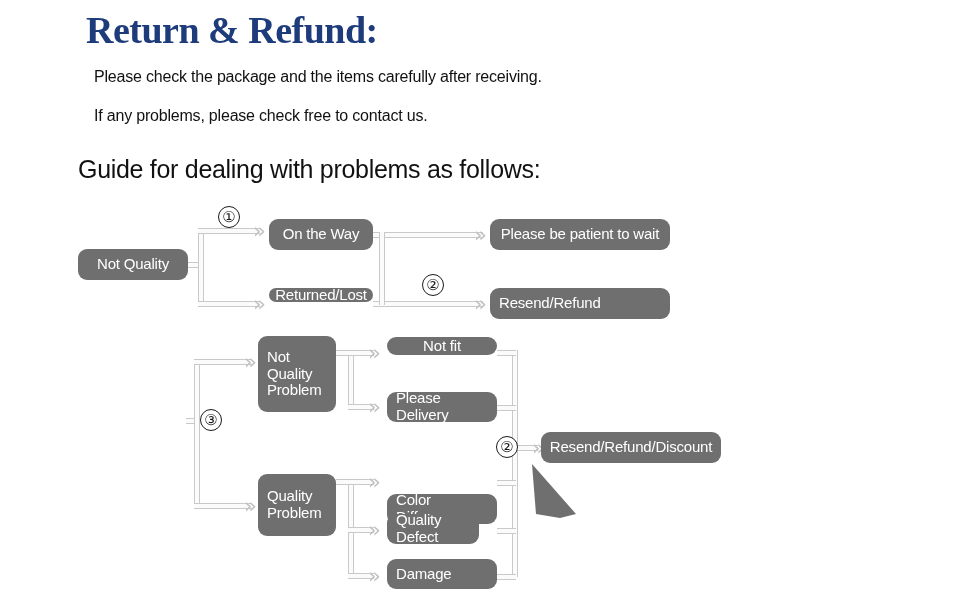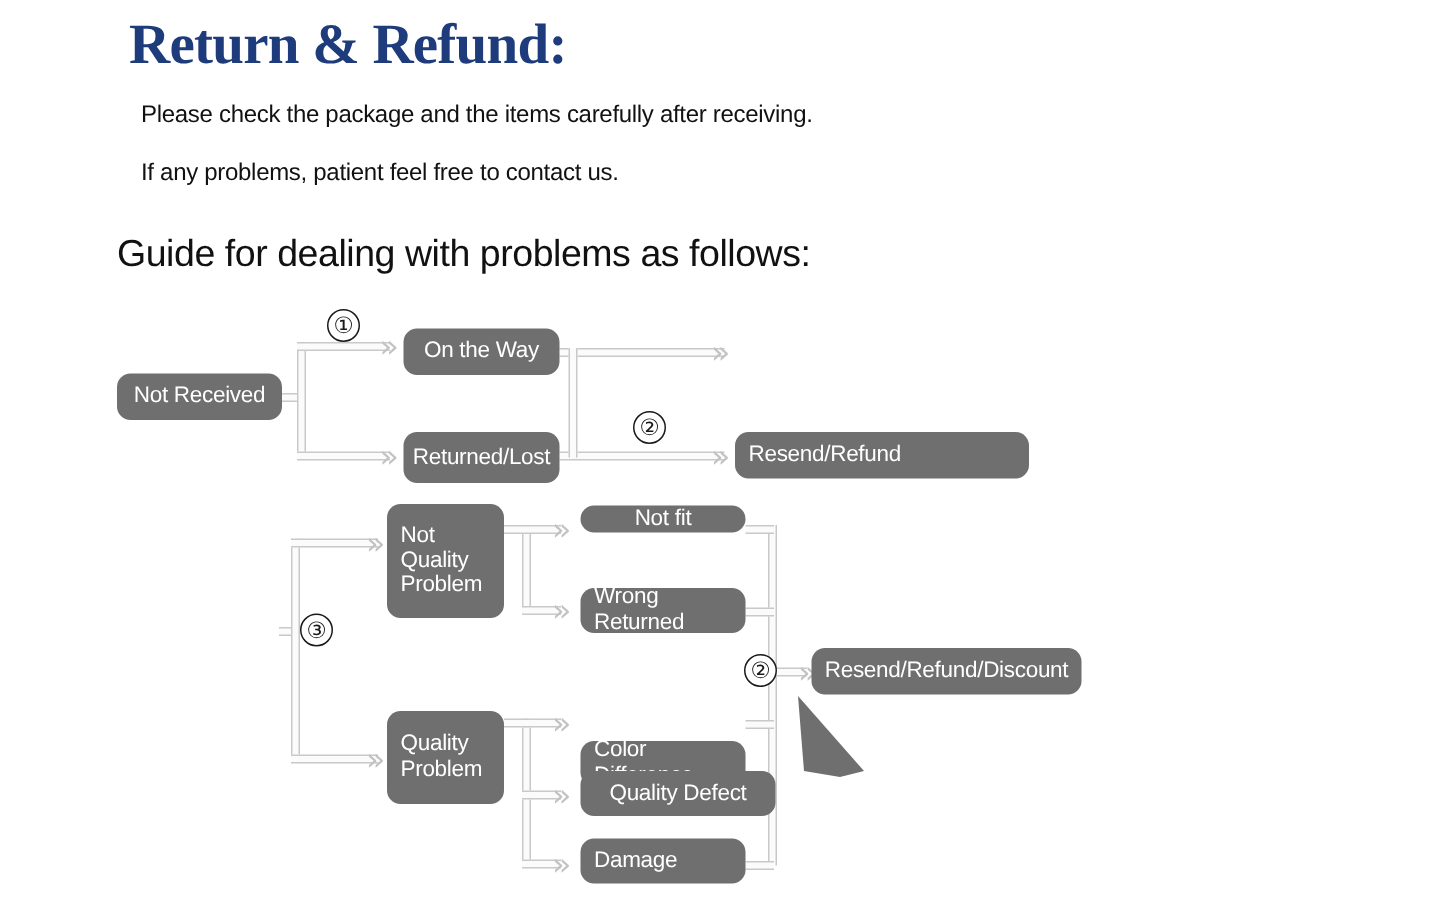--- a/index.html
+++ b/index.html
@@ -150,52 +150,53 @@
     z-index: 4;
   }
 </style>
 </head>
 <body>
 
 <div id="page">
 
   <div id="title">Return &amp; Refund:</div>
   <div class="intro-line" id="intro-1">Please check the package and the items carefully after receiving.</div>
-  <div class="intro-line" id="intro-2">If any problems, patient feel free to contact us.</div>
+  <div class="intro-line" id="intro-2">If any problems, please check free to contact us.</div>
   <div id="guide-heading">Guide for dealing with problems as follows:</div>
 
-  <div class="node center" style="left:30px; top:249px; width:110px; height:31px;">Not Received</div>
+  <div class="node center" style="left:30px; top:249px; width:110px; height:31px;">Not Quality</div>
 
   <div class="line-h" style="left:140px; top:262px; width:14px;"></div>
   <div class="line-v" style="left:150px; top:228px; height:77px;"></div>
 
   <div class="line-h" style="left:150px; top:228px; width:62px;"></div>
   <div class="arrow" style="left:205px; top:221px;">»</div>
 
   <div class="line-h" style="left:150px; top:301px; width:62px;"></div>
   <div class="arrow" style="left:205px; top:294px;">»</div>
 
   <div class="step-num" style="left:170px; top:206px;">①</div>
 
   <div class="node center" style="left:221px; top:219px; width:104px; height:31px;">On the Way</div>
 
-  <div class="node center" style="left:221px; top:288px; width:104px; height:34px;">Returned/Lost</div>
+  <div class="node center" style="left:221px; top:288px; width:104px; height:14px;">Returned/Lost</div>
 
   <div class="line-h" style="left:325px; top:232px; width:110px;"></div>
   <div class="arrow" style="left:426px; top:225px;">»</div>
 
   <div class="line-h" style="left:325px; top:301px; width:110px;"></div>
   <div class="arrow" style="left:426px; top:294px;">»</div>
 
   <div class="line-v" style="left:331px; top:232px; height:73px;"></div>
 
   <div class="step-num" style="left:374px; top:274px;">②</div>
 
-
-  <div class="node" style="left:442px; top:288px; width:196px; height:31px;">Resend/Refund</div>
+  <div class="node center" style="left:442px; top:219px; width:180px; height:31px;">Please be patient to wait</div>
+
+  <div class="node" style="left:442px; top:288px; width:180px; height:31px;">Resend/Refund</div>
 
 
   <div class="line-h" style="left:138px; top:418px; width:12px;"></div>
   <div class="line-v" style="left:146px; top:359px; height:148px;"></div>
 
   <div class="step-num" style="left:152px; top:409px;">③</div>
 
   <div class="line-h" style="left:146px; top:359px; width:58px;"></div>
   <div class="arrow" style="left:196px; top:352px;">»</div>
 
@@ -213,37 +214,37 @@
   <div class="line-h" style="left:288px; top:350px; width:16px;"></div>
 
   <div class="line-h" style="left:300px; top:350px; width:26px;"></div>
   <div class="arrow" style="left:320px; top:343px;">»</div>
 
   <div class="line-h" style="left:300px; top:404px; width:26px;"></div>
   <div class="arrow" style="left:320px; top:397px;">»</div>
 
   <div class="node center" style="left:339px; top:337px; width:110px; height:18px;">Not fit</div>
 
-  <div class="node center" style="left:339px; top:392px; width:110px; height:30px;">Wrong Returned</div>
+  <div class="node center" style="left:339px; top:392px; width:110px; height:30px;">Please Delivery</div>
 
   <div class="line-v" style="left:300px; top:479px; height:96px;"></div>
   <div class="line-h" style="left:288px; top:479px; width:16px;"></div>
 
   <div class="line-h" style="left:300px; top:479px; width:26px;"></div>
   <div class="arrow" style="left:320px; top:472px;">»</div>
 
   <div class="line-h" style="left:300px; top:527px; width:26px;"></div>
   <div class="arrow" style="left:320px; top:520px;">»</div>
 
   <div class="line-h" style="left:300px; top:573px; width:26px;"></div>
   <div class="arrow" style="left:320px; top:566px;">»</div>
 
   <div class="node center" style="left:339px; top:494px; width:110px; height:30px;">Color Difference</div>
 
-  <div class="node center" style="left:339px; top:514px; width:130px; height:30px;">Quality Defect</div>
+  <div class="node center" style="left:339px; top:514px; width:92px; height:30px;">Quality Defect</div>
 
   <div class="node" style="left:339px; top:559px; width:110px; height:30px;">Damage</div>
 
   <div class="line-v" style="left:464px; top:350px; height:227px;"></div>
 
   <div class="line-h" style="left:449px; top:350px; width:19px;"></div>
   <div class="line-h" style="left:449px; top:405px; width:19px;"></div>
   <div class="line-h" style="left:449px; top:480px; width:19px;"></div>
   <div class="line-h" style="left:449px; top:528px; width:19px;"></div>
   <div class="line-h" style="left:449px; top:574px; width:19px;"></div>

